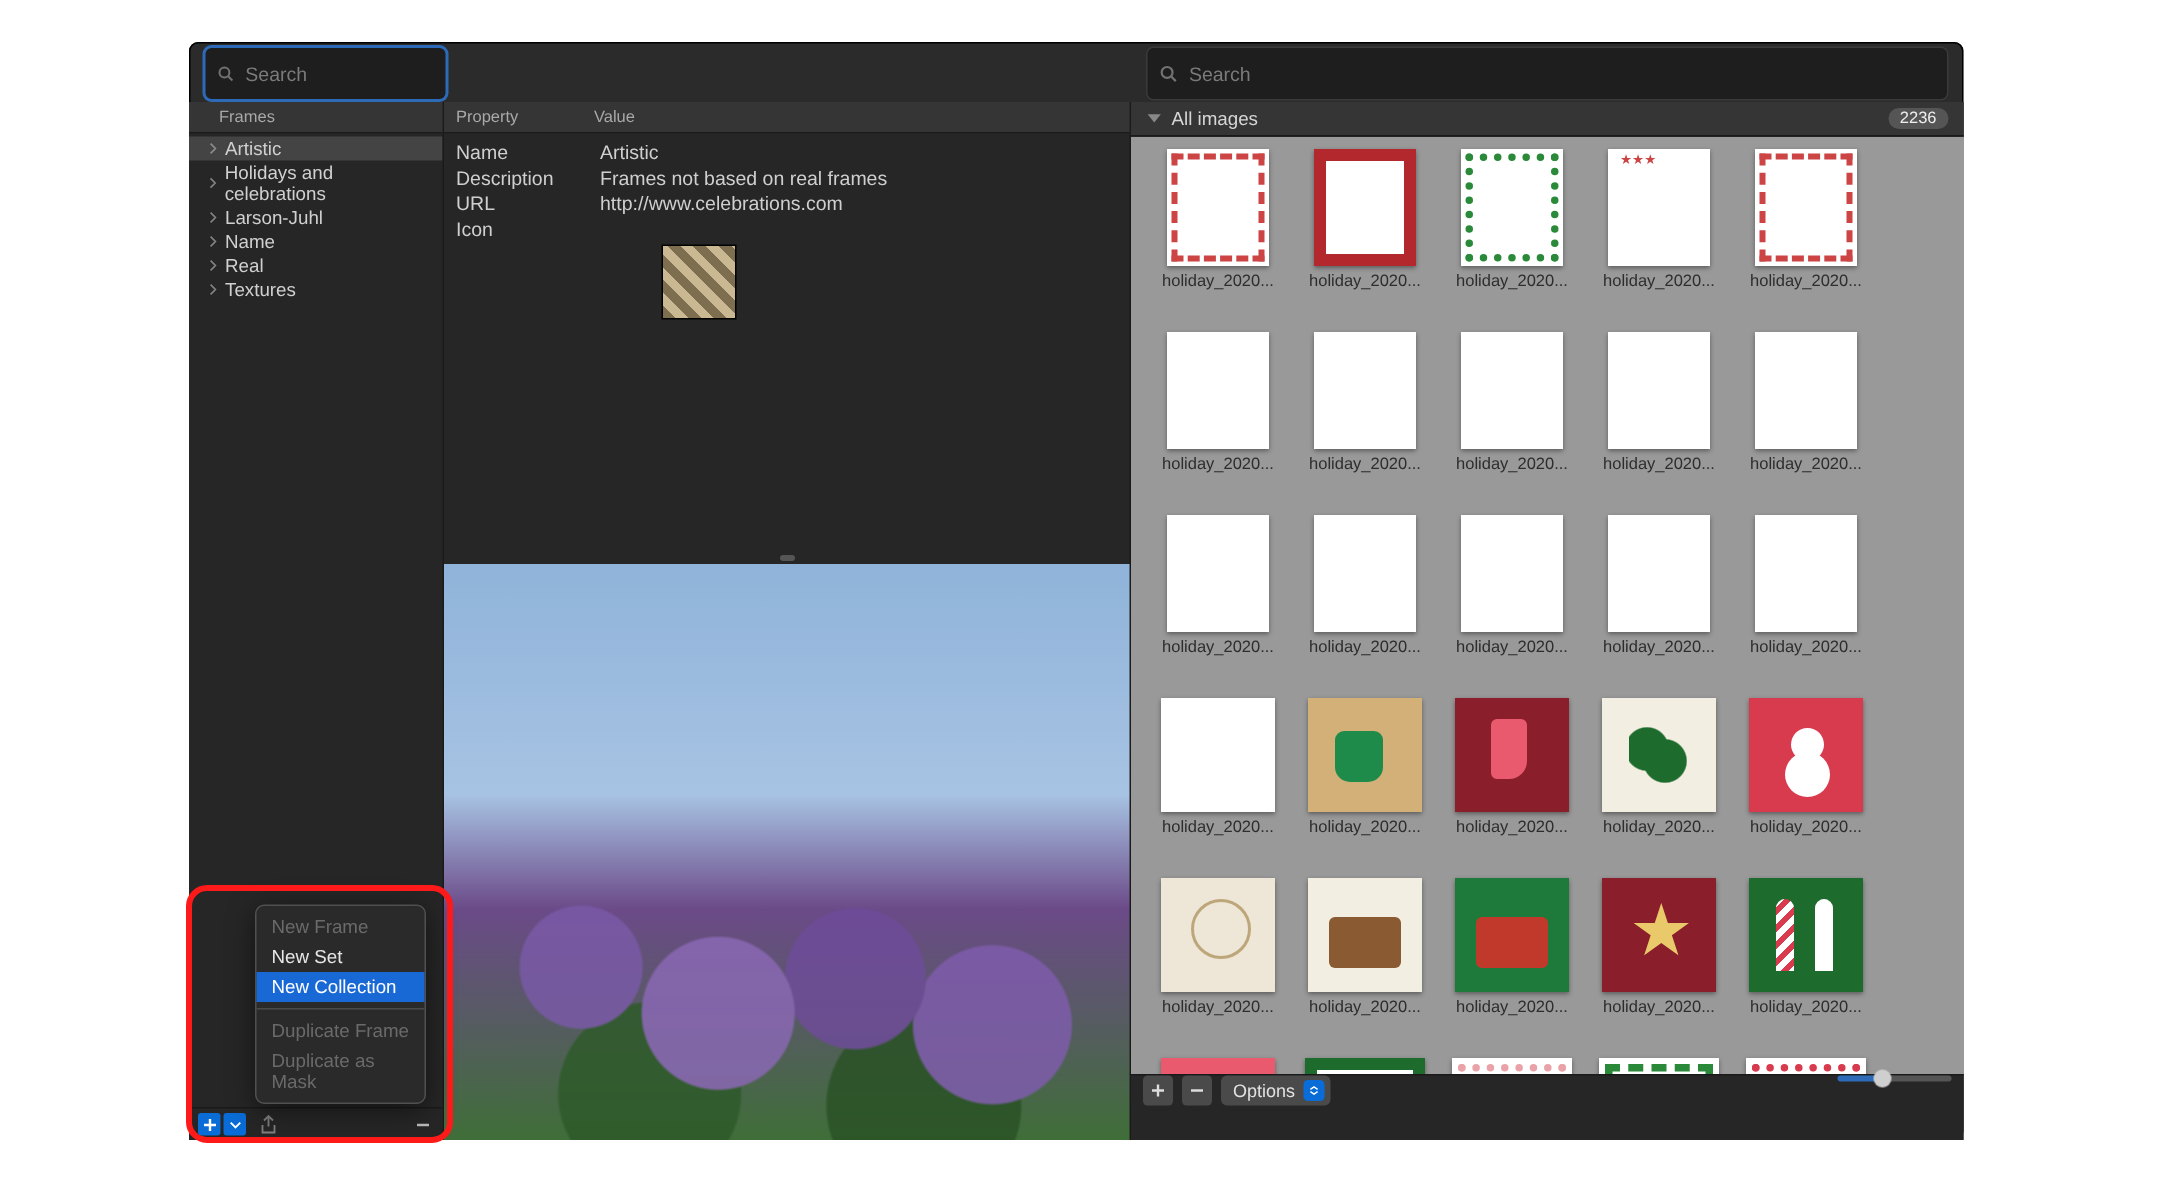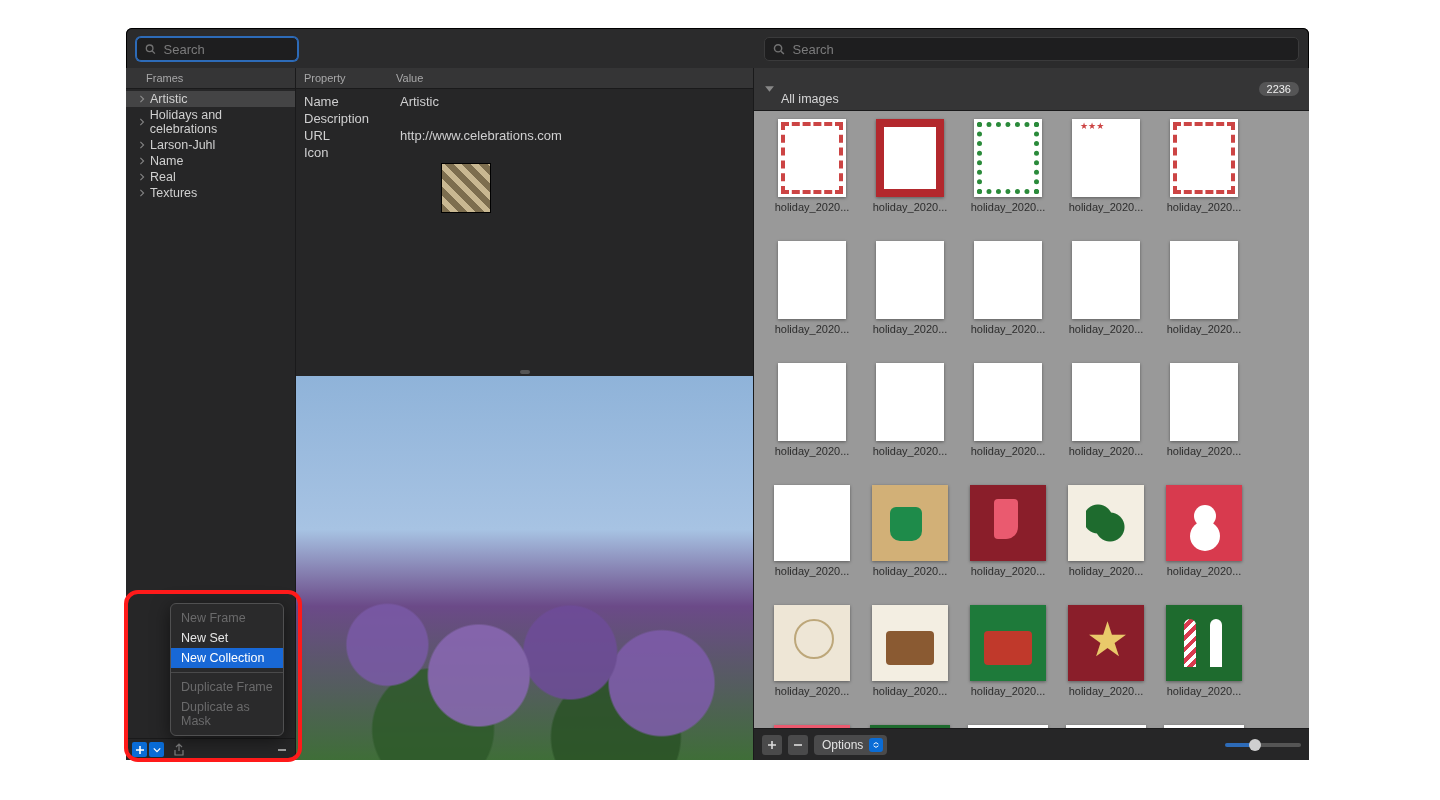--- a/index.html
+++ b/index.html
@@ -44,21 +44,21 @@
     padding: 8px 10px 6px 10px;
     gap: 10px;
     align-items: center;
   }
   .search-box {
     display: flex; align-items: center;
     background: #1e1e1f;
     border: 1px solid #3a3a3b;
     border-radius: 5px;
     padding: 3px 8px;
-    height: 24px;
+    height: 36px;
   }
   .search-box.focused {
     border: 1.5px solid #2d6bb8;
     box-shadow: 0 0 0 1px #2d6bb8;
   }
   .search-box .icon-search {
     width: 12px; height: 12px; margin-right: 6px;
     opacity: .6;
   }
   .search-box input {
@@ -251,21 +251,21 @@
     display: flex;
     align-items: center;
     padding: 4px 10px;
     font-size: 12.5px;
     background: #353536;
     border-bottom: 1px solid var(--border);
   }
   .gallery-header .disclosure {
     width: 11px; height: 11px; margin-right: 6px;
   }
-  .gallery-header .title { color: #d6d6d7; font-weight: 500; margin-top: 20px; }
+  .gallery-header .title { color: #d6d6d7; font-weight: 500; }
   .gallery-header .count {
     margin-left: auto;
     background: #555556;
     color: #eee;
     padding: 1px 8px;
     border-radius: 9px;
     font-size: 11px;
   }
   .gallery-scroll {
     flex: 1;
@@ -330,25 +330,25 @@
   .f-canes::after { content:""; position:absolute; left:18px; top:14px; width:12px; height:48px; background: repeating-linear-gradient(135deg,#fff 0 4px,#d83a4e 4px 8px); border-radius:8px 8px 0 0; box-shadow: 26px 0 0 0 #fff; }
   .f-poinsettia { background:#ea5a6f; }
   .f-poinsettia::after { content:"✺"; position:absolute; left:10px; top:0px; font-size:56px; color:#b3282d; }
   .f-green-frame { background:#1e6b2e; }
   .f-green-frame::before { content:""; position:absolute; inset:8px; background:#fff; }
   .f-pink-frame::before { content:""; position:absolute; inset:4px; border:5px dotted #e9a3a8; }
   .f-holly-frame::before { content:""; position:absolute; inset:4px; border:5px dashed #2a8a3a; }
   .f-heart-frame::before { content:""; position:absolute; inset:4px; border:5px dotted #d83a4e; }
 
   .gallery-footer {
-    height: 32px;
+    height: 44px;
     background: var(--panel-dark);
     border-top: 1px solid var(--border);
     display: flex;
-    align-items: center;
+    align-items: flex-start;
     padding: 0 8px;
     gap: 6px;
   }
   .sq-btn {
     width: 20px; height: 20px;
     background: #4a4a4b;
     border-radius: 3px;
     display: flex; align-items: center; justify-content: center;
     color: #ddd;
     font-size: 14px;
@@ -495,20 +495,21 @@
         <div class="col-prop">Property</div>
         <div class="col-val">Value</div>
       </div>
       <div class="prop-body" id="props">
           <div class="prop-row">
             <div class="k">Name</div>
             <div class="v">Artistic</div>
           </div>
           <div class="prop-row">
             <div class="k">Description</div>
+            <div class="v">Frames not based on real frames</div>
           </div>
           <div class="prop-row">
             <div class="k">URL</div>
             <div class="v">http://www.celebrations.com</div>
           </div>
           <div class="prop-row">
             <div class="k">Icon</div>
             <div class="v"></div>
           </div>
           <div class="prop-icon-thumb"></div>

